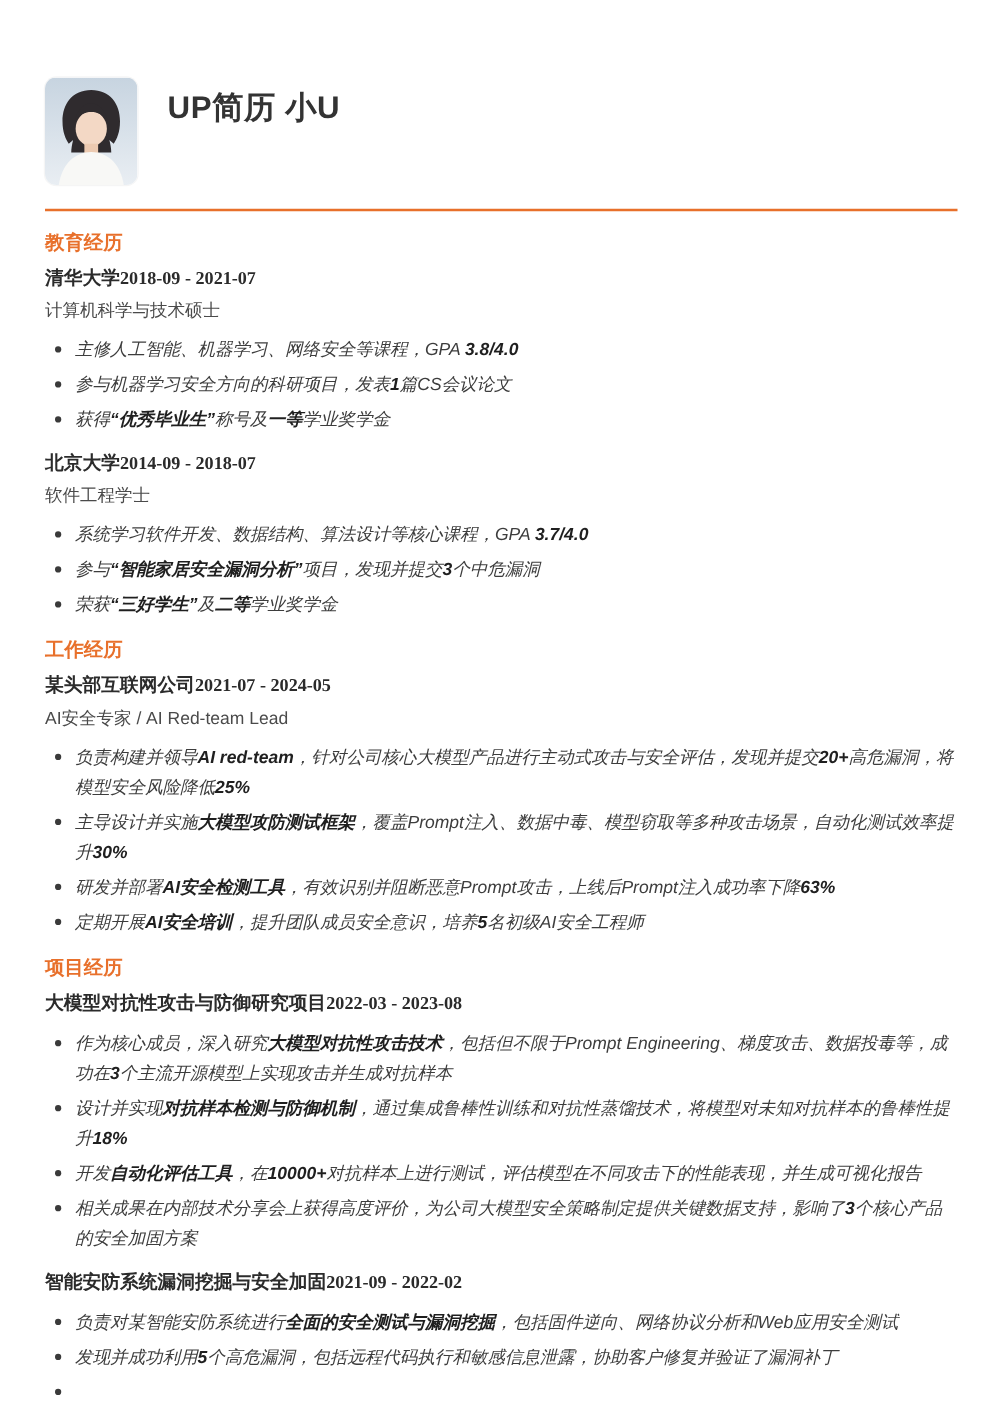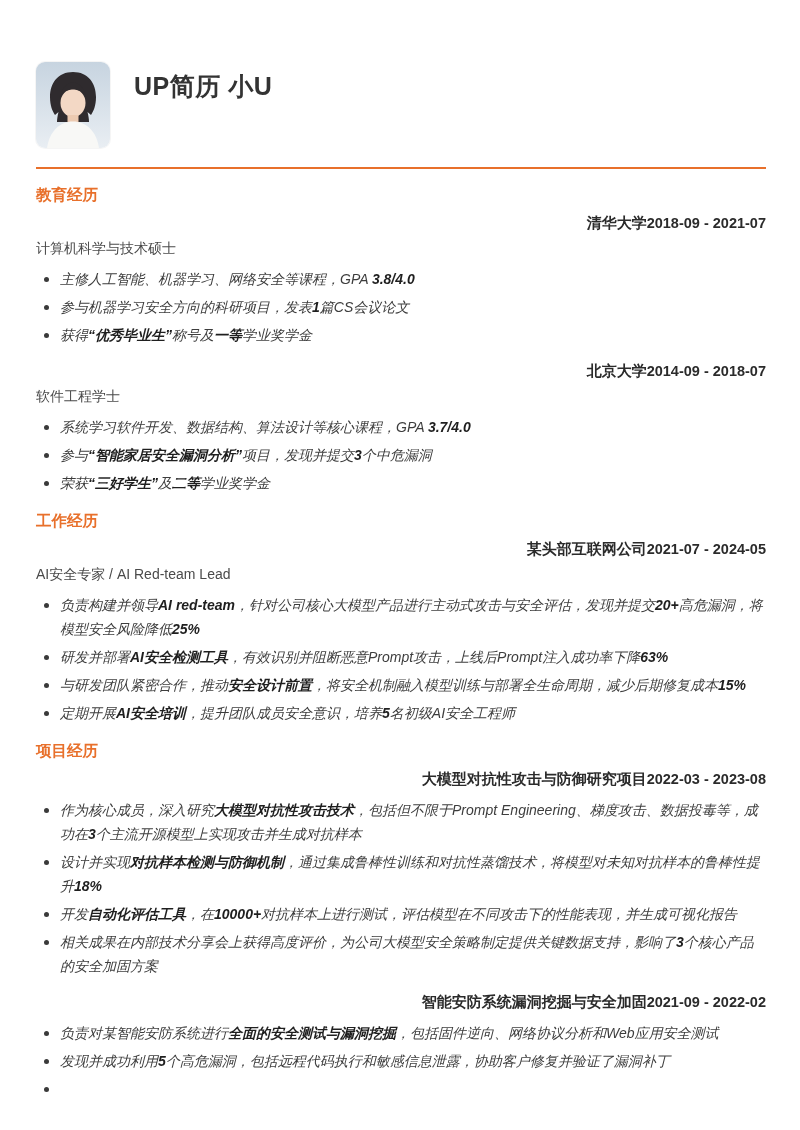--- a/index.html
+++ b/index.html
@@ -27,21 +27,21 @@
   .c-icon { display:inline-flex; align-items:center; }
   .c-icon svg { display:block; }
   .at-glyph { color:var(--accent); font-weight:700; font-size:15px; line-height:14px; }
   .link { color:#333333; text-decoration:underline; text-underline-offset:3px; text-decoration-thickness:1px; cursor:pointer; }
   .divider { border:none; border-top:2px solid var(--accent); margin:19px 0 0 0; }
 
   
   .section { margin-top:15px; }
   .sec-title { margin:0; font-size:15.5px; font-weight:700; color:var(--accent); line-height:21px; }
   .entry { margin-top:7px; }
-  .title-row { display:flex; justify-content:flex-end; align-items:baseline; }
+  .title-row { display:flex; justify-content:flex-start; align-items:baseline;font-family:Liberation Serif, serif; }
   .e-title { font-size:15px; font-weight:700; color:#2b2b2b; line-height:22px; }
   .e-date { font-size:14.5px; font-weight:700; color:#2b2b2b; white-space:nowrap; }
   .sub-row { display:flex; justify-content:flex-start; align-items:baseline;
              font-size:14px; color:#4a4a4a; line-height:21px; margin-top:4px; }
   .bullets { list-style:none; margin:8px 0 13px 0; padding:0;font-style:italic; }
   .bullet { position:relative; padding-left:24px; font-size:14px; line-height:24px; margin-bottom:4px; color:#3d3d3d; }
   .bullet::before { content:""; position:absolute; left:8px; top:10px; width:5px; height:5px; border-radius:50%; background:#3a3a3a; }
   .bullet b { font-weight:700; color:#1f1f1f; }
 </style>
 </head>
@@ -137,28 +137,28 @@
       </div>
       <div class="sub-row">
         <span>AI安全专家 / AI Red-team Lead</span>
         <span></span>
       </div>
       <ul class="bullets">
     <li class="bullet">
       <span><span>负责构建并领导</span><b>AI red-team</b><span>，针对公司核心大模型产品进行主动式攻击与安全评估，发现并提交</span><b>20+</b><span>高危漏洞，将模型安全风险降低</span><b>25%</b></span>
     </li>
 
+    <li class="bullet">
+      <span><span>主导设计并实施</span><b>大模型攻防测试框架</b><span>，覆盖Prompt注入、数据中毒、模型窃取等多种攻击场景，自动化测试效率提升</span><b>30%</b></span>
+    </li>
 
     <li class="bullet">
       <span><span>研发并部署</span><b>AI安全检测工具</b><span>，有效识别并阻断恶意Prompt攻击，上线后Prompt注入成功率下降</span><b>63%</b></span>
     </li>
 
-    <li class="bullet">
-      <span><span>与研发团队紧密合作，推动</span><b>安全设计前置</b><span>，将安全机制融入模型训练与部署全生命周期，减少后期修复成本</span><b>15%</b></span>
-    </li>
 
     <li class="bullet">
       <span><span>定期开展</span><b>AI安全培训</b><span>，提升团队成员安全意识，培养</span><b>5</b><span>名初级AI安全工程师</span></span>
     </li>
   </ul>
     </article>
   </div>
     </section>
 
     <section class="section">

